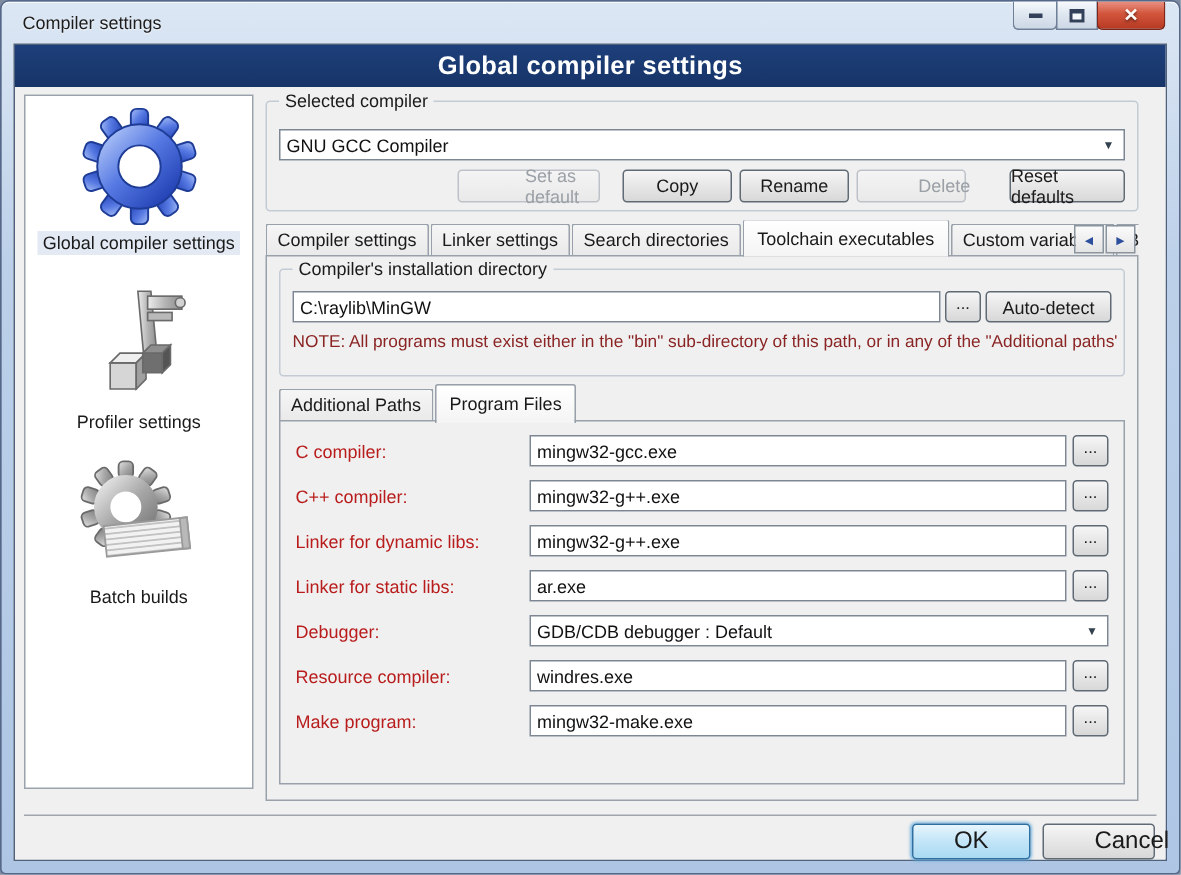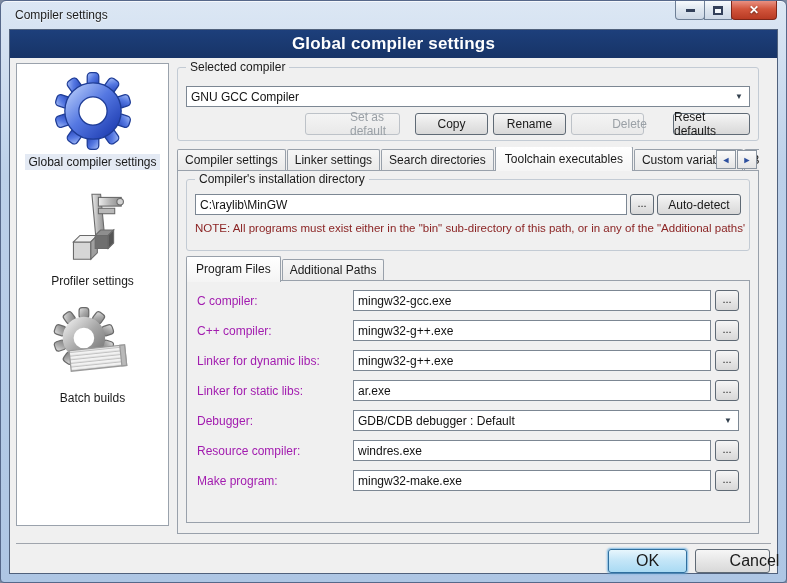--- a/index.html
+++ b/index.html
@@ -78,21 +78,21 @@
   .pathrow .textfield{flex:1;}
   .browse{width:24px;height:21px;font-size:11px;padding-bottom:4px;}
   .autodetect{width:84px;height:21px;}
   .note{position:absolute;top:42px;left:8px;right:4px;font-size:11.5px;color:#8b2424;white-space:nowrap;overflow:hidden;}
 
   
   .innerstrip{position:absolute;top:88px;left:8px;height:22px;display:flex;align-items:flex-end;}
   .innerpanel{position:absolute;top:109px;left:8px;right:8px;bottom:10px;border:1px solid #99a1ab;background:#f0f0f0;
     display:flex;flex-direction:column;gap:9px;padding:9px 10px;}
   .frow{display:flex;align-items:center;gap:4px;height:21px;}
-  .flabel{width:152px;font-size:12px;color:#a21caf;flex:none;}
+  .flabel{width:152px;font-size:12px;color:#b91c1c;flex:none;}
   .frow .textfield{flex:1;}
   .frow .combo{position:static;flex:1;}
 
   
   .separator{position:absolute;left:6px;right:6px;top:485px;border-top:1px solid #a0a5ad;}
   .footer-btn{position:absolute;top:491px;height:24px;font-size:16px;}
   .ok{right:90px;width:79px;background:linear-gradient(#e7f6fd,#c5e6f8 45%,#a9daf3);border:1px solid #2f6f9f;
     box-shadow:0 0 2px 1px rgba(86,166,221,.75);}
   .cancel{right:7px;width:75px;padding-left:44px;}
 </style>
@@ -258,22 +258,22 @@
             <span class="legend">Compiler's installation directory</span>
             <div class="pathrow">
               <input class="textfield" value="C:\raylib\MinGW" style="">
               <div class="btn browse">...</div>
               <div class="btn autodetect">Auto-detect</div>
             </div>
             <div class="note">NOTE: All programs must exist either in the "bin" sub-directory of this path, or in any of the "Additional paths"...</div>
           </div>
 
           <div class="tabstrip innerstrip" style="position:absolute;top:88px;left:8px;right:auto;padding-right:0;overflow:visible;">
+            <div class="tab">Additional Paths</div>
             <div class="tab active">Program Files</div>
-            <div class="tab">Additional Paths</div>
           </div>
 
           <div class="innerpanel">
             <div class="frow">
               <span class="flabel">C compiler:</span>
               <input class="textfield" value="mingw32-gcc.exe" style="">
               <div class="btn browse">...</div>
             </div>
             <div class="frow">
               <span class="flabel">C++ compiler:</span>

